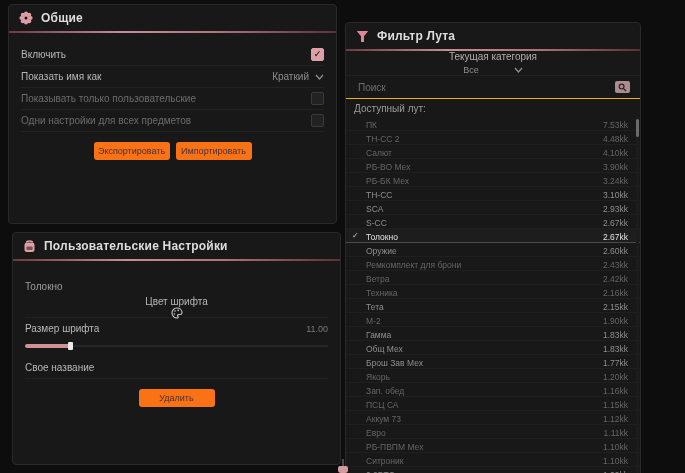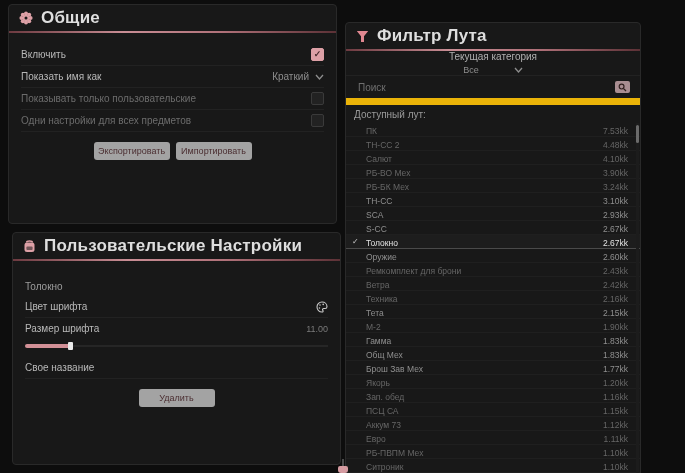--- a/index.html
+++ b/index.html
@@ -12,57 +12,57 @@
   .panel{
     position:absolute;background:#181818;border:1px solid #292929;
     border-radius:4px;box-sizing:border-box;overflow:hidden;
   }
   #panel-general{left:8px;top:4px;width:329px;height:220px;}
   #panel-user{left:12px;top:232px;width:329px;height:233px;}
   #panel-loot{left:345px;top:22px;width:296px;height:461px;}
   .phead{
     height:26px;display:flex;align-items:center;gap:8px;padding:0 10px;
   }
-  .phead .ptitle{font-size:17px;font-weight:bold;color:#dedede;letter-spacing:.2px;}
+  .phead .ptitle{font-size:12px;font-weight:bold;color:#dedede;letter-spacing:.2px;}
   .accentline{height:2px;background:linear-gradient(90deg,#6d3a40,#c98e95 35%,#b07179 65%,#5c3136);}
   .rows{padding:11px 12px;}
   .row{
     min-height:21px;display:flex;align-items:center;justify-content:space-between;
     border-bottom:1px solid #222222;font-size:10px;color:#b8b8b8;
   }
   .row.dim{color:#6c6c6c;}
   .checkbox{
     width:11px;height:11px;border-radius:2px;background:#222;border:1px solid #3a3a3a;
     display:flex;align-items:center;justify-content:center;flex:0 0 auto;
   }
   .checkbox .tick{display:none;font-size:9px;line-height:9px;color:#47292c;font-weight:bold;}
   .checkbox.on{background:#dda0a6;border-color:#dda0a6;}
   .checkbox.on .tick{display:block;}
   .selectctl{display:flex;align-items:center;gap:6px;color:#8d8d8d;font-size:10px;}
   .chev{width:9px;height:6px;display:inline-block;}
   .btnrow{display:flex;justify-content:center;gap:6px;margin-top:10px;}
   .pinkbtn{
-    background:#a3a3a3;color:#4b2e31;border:none;border-radius:3px;
+    background:#f97316;color:#4b2e31;border:none;border-radius:3px;
     font-family:"Liberation Sans",sans-serif;font-size:9px;padding:4px 0;width:76px;
     cursor:pointer;
   }
   
   .ulabel{font-size:10px;color:#9c9c9c;padding:9px 0 4px 0;}
   .slider{position:relative;height:10px;margin:2px 0 4px 0;}
   .slider .track{position:absolute;left:0;right:0;top:4px;height:2px;background:#262626;}
   .slider .fill{position:absolute;left:0;top:3px;height:4px;width:45px;background:#d29097;border-radius:2px;}
   .slider .thumb{position:absolute;left:43px;top:1px;width:5px;height:8px;background:#e9e9e9;border-radius:1px;}
   .nameinput{
     flex:1;margin-left:10px;background:transparent;border:none;outline:none;
     color:#cfcfcf;font-size:10px;font-family:"Liberation Sans",sans-serif;height:16px;
   }
   
   .lootrow{height:24px;display:flex;align-items:center;justify-content:space-between;
     padding:0 10px;border-bottom:1px solid #222;font-size:10px;color:#b0b0b0;flex-direction:column;}
-  .searchrow{height:22px;display:flex;align-items:center;padding:0 10px;border-bottom:7px solid #eab308;}
+  .searchrow{height:22px;display:flex;align-items:center;padding:0 10px;border-bottom:1px solid #eab308;}
   .searchinput{flex:1;background:transparent;border:none;outline:none;color:#cfcfcf;
     font-size:10px;font-family:"Liberation Sans",sans-serif;}
   .searchinput::placeholder{color:#6f6f6f;}
   .searchbtn{width:15px;height:12px;border-radius:2px;background:#a98d91;border:none;
     display:flex;align-items:center;justify-content:center;cursor:pointer;padding:0;}
   .listlabel{height:18px;display:flex;align-items:center;padding:0 8px;font-size:10px;color:#9a9a9a;}
   .lootlist{position:relative;}
   .lrow{
     position:relative;height:13px;display:flex;align-items:flex-end;justify-content:space-between;
     padding:0 12px 0 20px;border-bottom:1px solid #1f1f1f;
@@ -137,21 +137,21 @@
     <svg class="iconsvg" width="13" height="14" viewBox="0 0 13 14">
       <path d="M3.5 3.5 C3.5 1.5 9.5 1.5 9.5 3.5" fill="none" stroke="#dda0a6" stroke-width="1.4"></path>
       <rect x="1.5" y="3.5" width="10" height="9.5" rx="2.5" fill="#dda0a6"></rect>
       <rect x="3.4" y="7.5" width="6.2" height="3.6" rx="1" fill="#181818" opacity="0.55"></rect>
     </svg>
     <span class="ptitle">Пользовательские Настройки</span>
   </div>
   <div class="accentline"></div>
   <div class="rows">
     <div class="ulabel">Толокно</div>
-    <div class="row" style="height:20px;">
+    <div class="row" style="height:20px;flex-direction:column;">
       <span>Цвет шрифта</span>
       <svg class="iconsvg" width="12" height="12" viewBox="0 0 12 12">
         <path d="M6 1 a5 5 0 1 0 0 10 c1.2 0 1.4-.9.8-1.6-.7-.8-.2-1.9 1-1.9h1.3c1 0 1.9-.7 1.9-1.8C11 3 8.8 1 6 1z" fill="none" stroke="#c9c9c9" stroke-width="1.1"></path>
         <circle cx="4" cy="4" r="0.8" fill="#c9c9c9"></circle>
           <circle cx="7.2" cy="3.4" r="0.8" fill="#c9c9c9"></circle>
           <circle cx="3.4" cy="7" r="0.8" fill="#c9c9c9"></circle>
       </svg>
     </div>
     <div class="row" style="height:18px;border-bottom:none;">
       <span>Размер шрифта</span>

